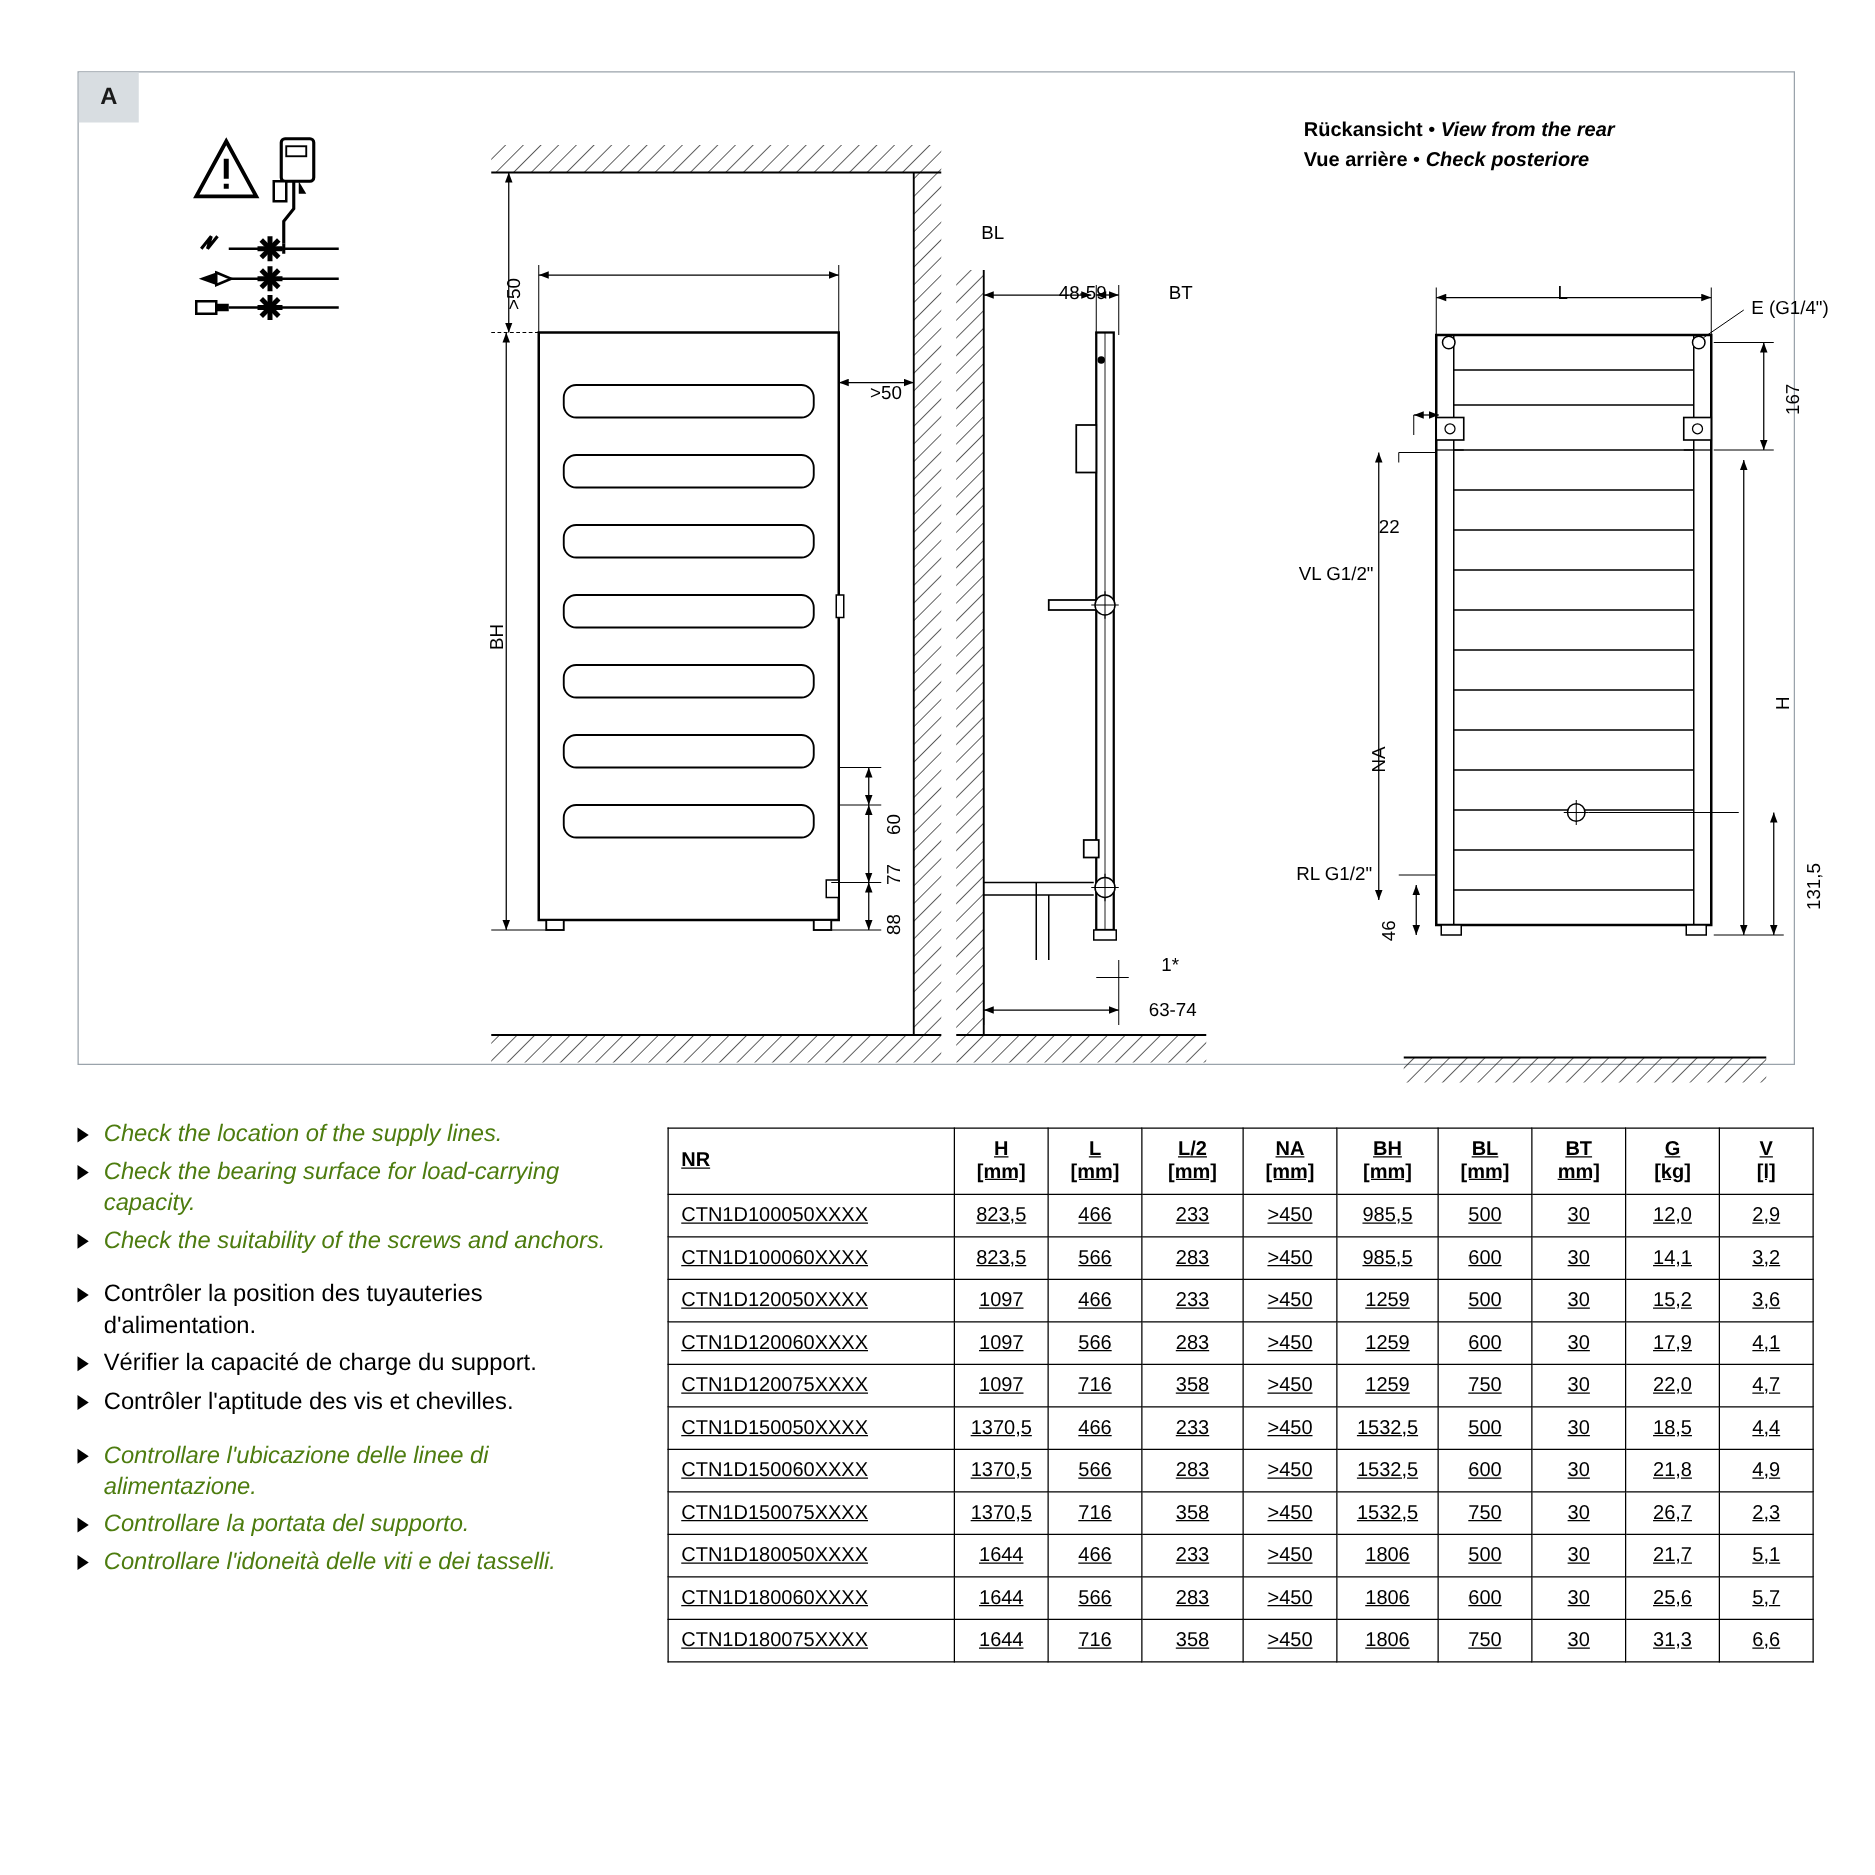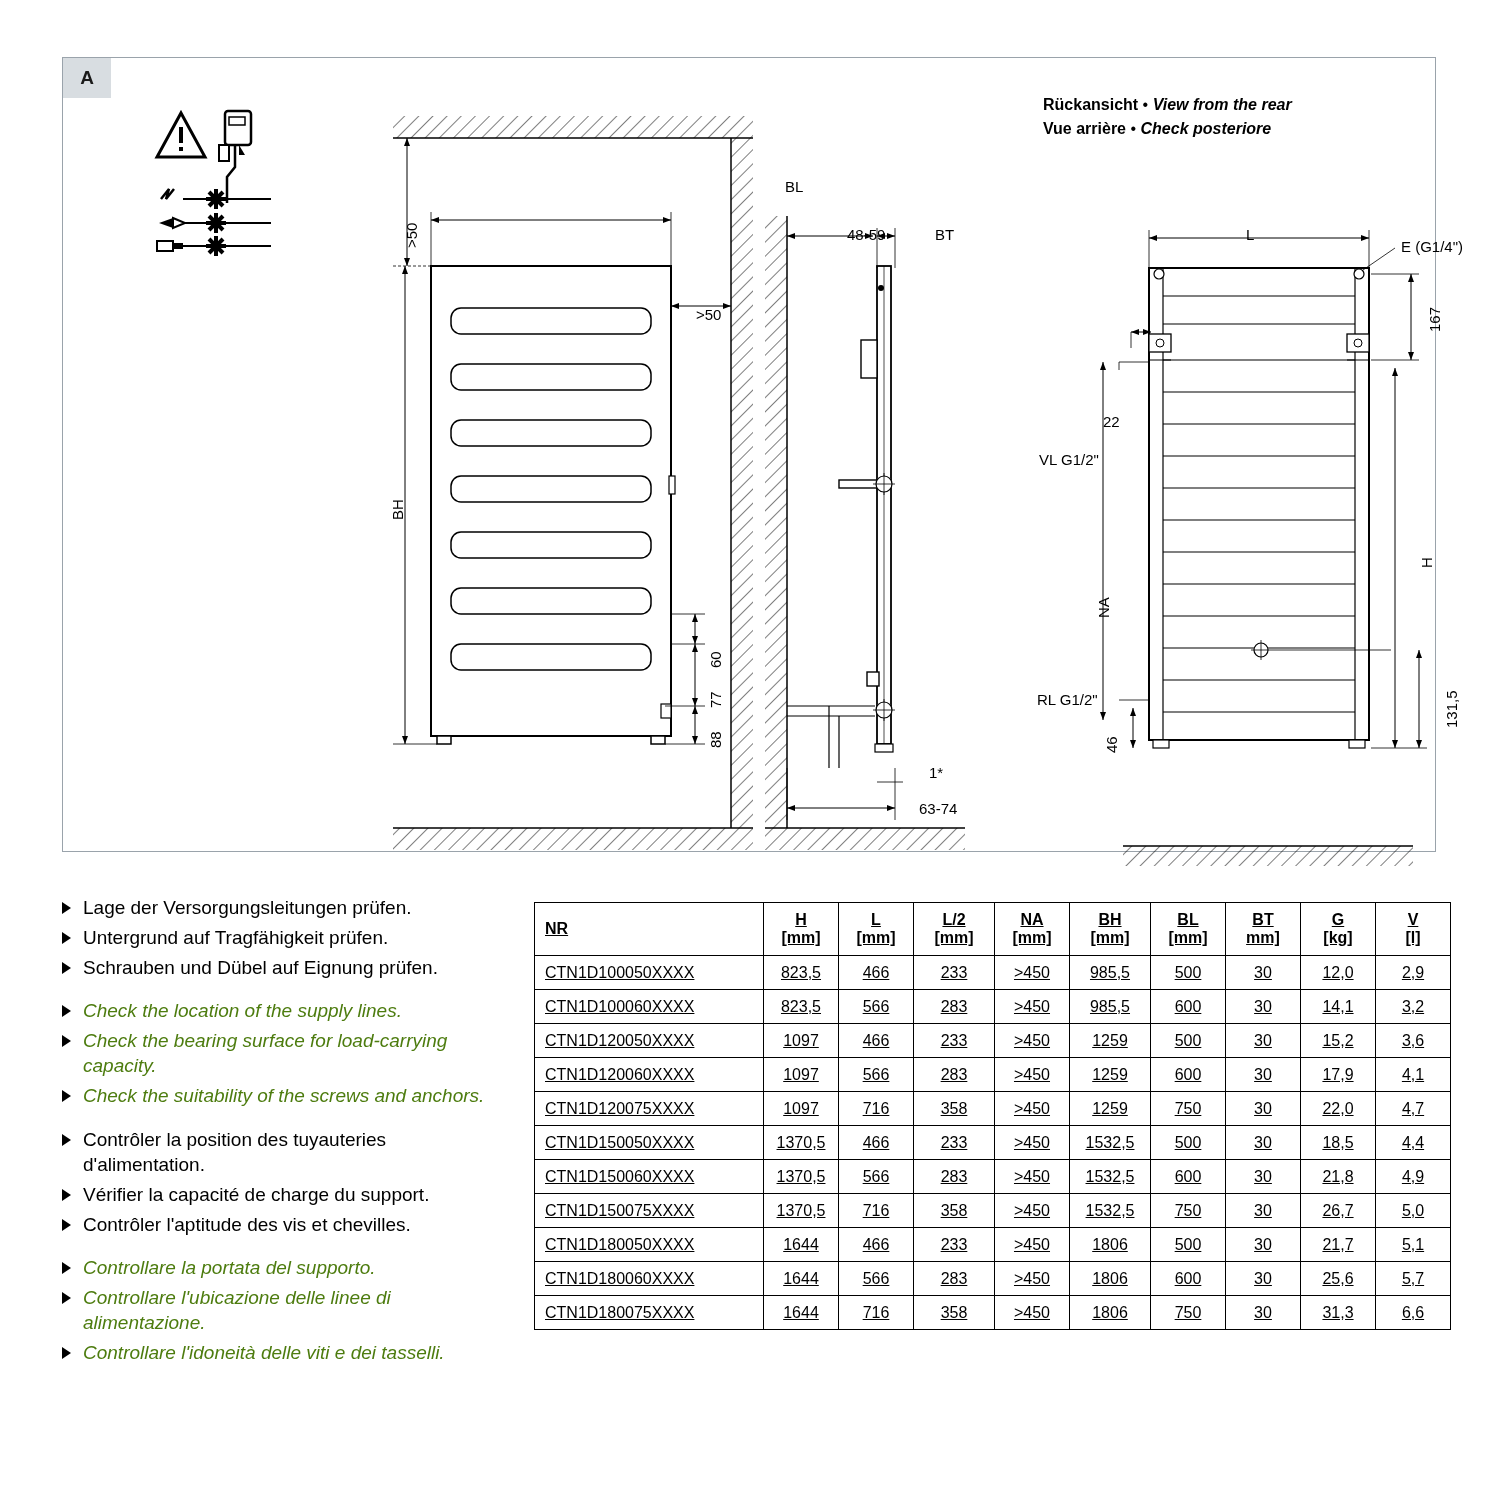--- a/index.html
+++ b/index.html
@@ -382,69 +382,55 @@
   <div class="label" style="left:976px; top:393px;">VL G1/2"</div>
   <div class="label vert" style="left:1032px; top:560px;">NA</div>
   <div class="label vert" style="left:1355px; top:510px;">H</div>
   <div class="label" style="left:974px; top:633px;">RL G1/2"</div>
   <div class="label vert" style="left:1040px; top:695px;">46</div>
   <div class="label vert" style="left:1380px; top:670px;">131,5</div>
 </div>
 
 <div id="bullets">
   <div class="blk">
+    <div class="bullet it">
+      <span class="tri"></span>
+      <span class="txt">Check the location of the supply lines.</span>
+    </div>
+    <div class="bullet it">
+      <span class="tri"></span>
+      <span class="txt">Check the bearing surface for load-carrying capacity.</span>
+    </div>
+    <div class="bullet it">
+      <span class="tri"></span>
+      <span class="txt">Check the suitability of the screws and anchors.</span>
+    </div>
+  </div>
+  <div class="blk">
     <div class="bullet">
       <span class="tri"></span>
-      <span class="txt">Lage der Versorgungsleitungen prüfen.</span>
+      <span class="txt">Contrôler la position des tuyauteries d'alimentation.</span>
     </div>
     <div class="bullet">
       <span class="tri"></span>
-      <span class="txt">Untergrund auf Tragfähigkeit prüfen.</span>
+      <span class="txt">Vérifier la capacité de charge du support.</span>
     </div>
     <div class="bullet">
       <span class="tri"></span>
-      <span class="txt">Schrauben und Dübel auf Eignung prüfen.</span>
+      <span class="txt">Contrôler l'aptitude des vis et chevilles.</span>
     </div>
   </div>
   <div class="blk">
     <div class="bullet it">
       <span class="tri"></span>
-      <span class="txt">Check the location of the supply lines.</span>
+      <span class="txt">Controllare l'ubicazione delle linee di alimentazione.</span>
     </div>
     <div class="bullet it">
       <span class="tri"></span>
-      <span class="txt">Check the bearing surface for load-carrying capacity.</span>
-    </div>
-    <div class="bullet it">
-      <span class="tri"></span>
-      <span class="txt">Check the suitability of the screws and anchors.</span>
-    </div>
-  </div>
-  <div class="blk">
-    <div class="bullet">
-      <span class="tri"></span>
-      <span class="txt">Contrôler la position des tuyauteries d'alimentation.</span>
-    </div>
-    <div class="bullet">
-      <span class="tri"></span>
-      <span class="txt">Vérifier la capacité de charge du support.</span>
-    </div>
-    <div class="bullet">
-      <span class="tri"></span>
-      <span class="txt">Contrôler l'aptitude des vis et chevilles.</span>
-    </div>
-  </div>
-  <div class="blk">
-    <div class="bullet it">
-      <span class="tri"></span>
       <span class="txt">Controllare la portata del supporto.</span>
-    </div>
-    <div class="bullet it">
-      <span class="tri"></span>
-      <span class="txt">Controllare l'ubicazione delle linee di alimentazione.</span>
     </div>
     <div class="bullet it">
       <span class="tri"></span>
       <span class="txt">Controllare l'idoneità delle viti e dei tasselli.</span>
     </div>
   </div>
 </div>
 
 <table id="spec-table">
   <thead>
@@ -578,21 +564,21 @@
     <tr>
       <td class="nr-cell">CTN1D150075XXXX</td>
       <td>1370,5</td>
       <td>716</td>
       <td>358</td>
       <td>&gt;450</td>
       <td>1532,5</td>
       <td>750</td>
       <td>30</td>
       <td>26,7</td>
-      <td>5,0</td>
+      <td>2,3</td>
     </tr>
     <tr>
       <td class="nr-cell">CTN1D180050XXXX</td>
       <td>1644</td>
       <td>466</td>
       <td>233</td>
       <td>&gt;450</td>
       <td>1806</td>
       <td>500</td>
       <td>30</td>

